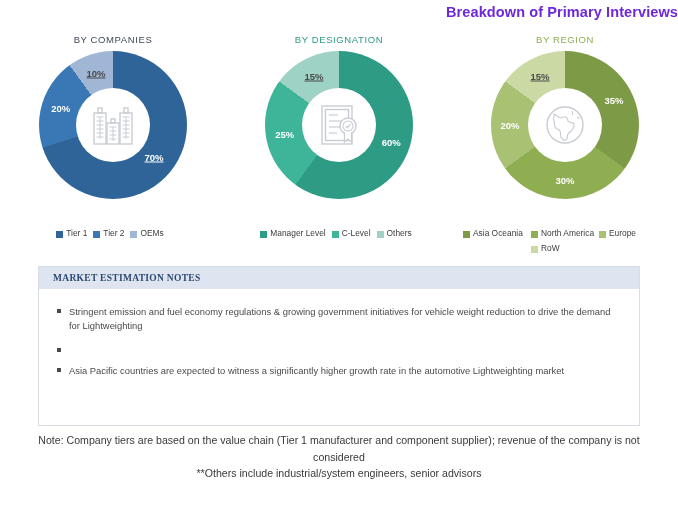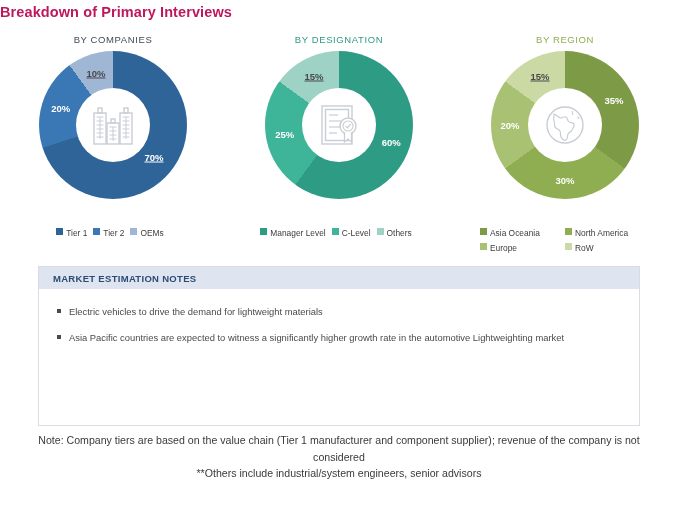--- a/index.html
+++ b/index.html
@@ -15,24 +15,24 @@
     color: #404040;
     overflow: hidden;
   }
 
   
   .page-title {
     position: absolute;
     top: 4px;
     left: 0;
     width: 678px;
-    text-align: left;
+    text-align: right;
     font-size: 14.5px;
     font-weight: bold;
-    color: #be185d;
+    color: #6d28d9;
     letter-spacing: 0.1px;
   }
 
   
   .charts-row {
     position: absolute;
     top: 34px;
     left: 0;
     width: 678px;
     height: 190px;
@@ -101,28 +101,28 @@
     justify-content: center;
     align-content: flex-start;
     padding: 0 4px;
     box-sizing: border-box;
   }
   .legend-block.two-col {
     width: 188px;
   }
   .legend-item {
     display: flex;
-    align-items: flex-start;
+    align-items: flex-end;
     font-size: 8.4px;
     color: #3c3c3c;
     margin: 0 6px 5px 0;
     white-space: nowrap;
   }
   .legend-block.two-col .legend-item {
-    width: 85px;
+    width: 68px;
     margin-right: 0;
   }
   .legend-swatch {
     width: 7px;
     height: 7px;
     margin-right: 3px;
     flex: 0 0 auto;
   }
 
   
@@ -139,20 +139,21 @@
   .notes-header {
     height: 22px;
     background: #dfe5f0;
     display: flex;
     align-items: center;
     padding-left: 14px;
     font-size: 9.5px;
     font-weight: bold;
     color: #2d4a72;
     letter-spacing: 0.3px;
+    font-family: Liberation Serif, serif;
   }
   .notes-body {
     padding: 16px 18px 0 18px;
   }
   .note-item {
     display: flex;
     align-items: flex-start;
     margin-bottom: 12px;
     font-size: 9.4px;
     line-height: 13.5px;
@@ -329,21 +330,24 @@
         <span>RoW</span>
       </div>
     </div>
 </div>
 
 <div class="notes-box">
   <div class="notes-header">MARKET ESTIMATION NOTES</div>
   <div class="notes-body" id="notes-body">
       <div class="note-item">
         <span class="note-bullet"></span>
-        <span class="note-text">Electric vehicles to drive the demand for lightweight materials</span>
+        <span class="note-text">Stringent emission and fuel economy regulations &amp; growing government initiatives for vehicle weight reduction to drive the demand for Lightweighting</span>
+      </div>
+      <div class="note-item">
+        <span class="note-bullet"></span>
       </div>
       <div class="note-item">
         <span class="note-bullet"></span>
         <span class="note-text">Asia Pacific countries are expected to witness a significantly higher growth rate in the automotive Lightweighting market</span>
       </div>
     </div>
 </div>
 
 <div class="footer">
   <div>Note: Company tiers are based on the value chain (Tier 1 manufacturer and component supplier); revenue of the company is not considered</div>

